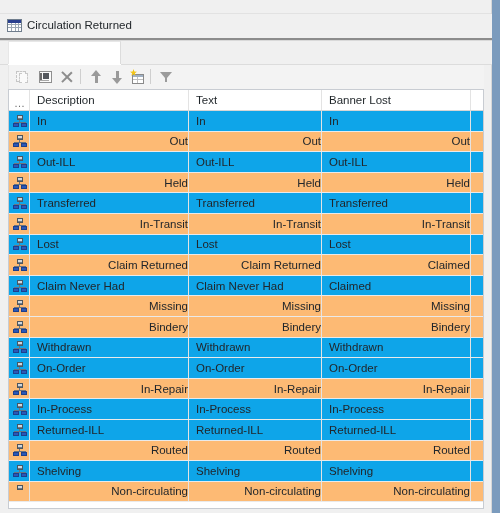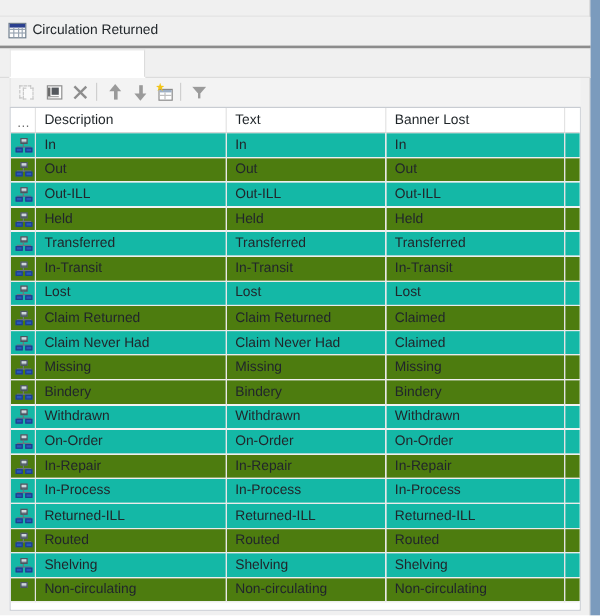--- a/index.html
+++ b/index.html
@@ -94,22 +94,22 @@
   th.c0,td.c0{width:20px;border-right:1px solid #e3e3e3;}
   th.c1,td.c1{width:158px;}
   th.c2,td.c2{width:132px;}
   th.c3,td.c3{width:148px;}
   th.c4,td.c4{width:16px;border-right:none;}
   th.c1 .pad,th.c2 .pad,th.c3 .pad{padding-left:7px;}
   td.c1 .pad,td.c2 .pad,td.c3 .pad{padding-left:7px;}
   th.c0 .dots{padding-left:5px;color:#6d6d6d;letter-spacing:0px;font-size:11px;position:relative;top:3px;}
 
   tr.row{height:19.6px;}
-  tr.odd td{background:#14b8a6;}
-  tr.even td{background:#4d7c0f;}
+  tr.odd td{background:#0ea5e9;}
+  tr.even td{background:#fdba74;text-align:right;}
   tr.row td{height:19.6px;}
 
   
   .rowicon{position:relative;width:14px;height:12px;margin-left:4px;}
   .ri-top{position:absolute;left:4px;top:0px;width:6px;height:5px;background:#6e7b88;border:1px solid #4c565f;box-sizing:border-box;}
   .ri-top-s{position:absolute;left:5px;top:1px;width:4px;height:2px;background:#cfd6dc;}
   .ri-vert{position:absolute;left:6px;top:5px;width:1px;height:3px;background:#6b7480;}
   .ri-horz{position:absolute;left:1px;top:7px;width:12px;height:1px;background:#6b7480;}
   .ri-bl{position:absolute;left:0px;top:8px;width:6px;height:4px;background:#2a58b8;border:1px solid #1d3f8c;box-sizing:border-box;}
   .ri-br{position:absolute;left:8px;top:8px;width:6px;height:4px;background:#2a58b8;border:1px solid #1d3f8c;box-sizing:border-box;}

